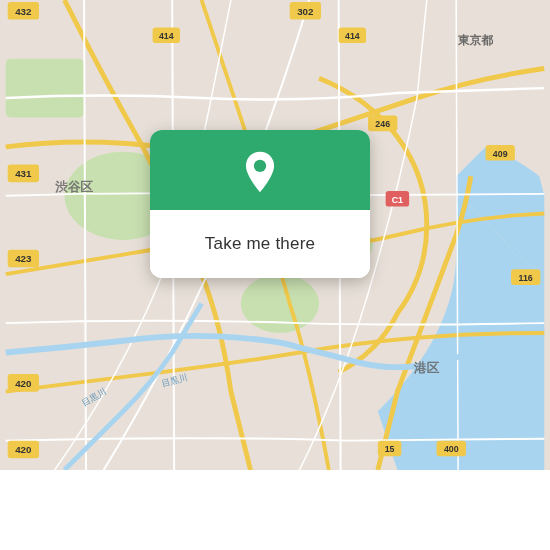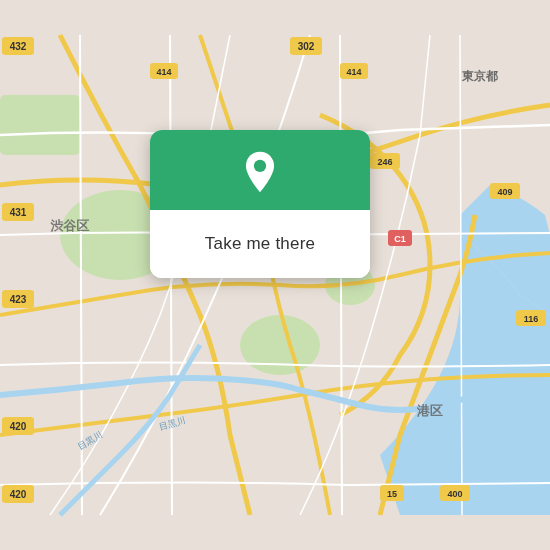--- a/index.html
+++ b/index.html
@@ -1,21 +1,21 @@
 <!DOCTYPE html>
 <html><head>
   <meta charset="utf-8">
   <style>
     * { margin: 0; padding: 0; box-sizing: border-box; }
     body { width: 550px; height: 550px; overflow: hidden; font-family: Arial, sans-serif; }
 
     #map-container {
       position: relative;
       width: 550px;
-      height: 550px;
+      height: 470px;
       background-color: #e8e0d8;
     }
 
     #map-svg {
       position: absolute;
       top: 0; left: 0;
       width: 100%;
       height: 100%;
     }
 

